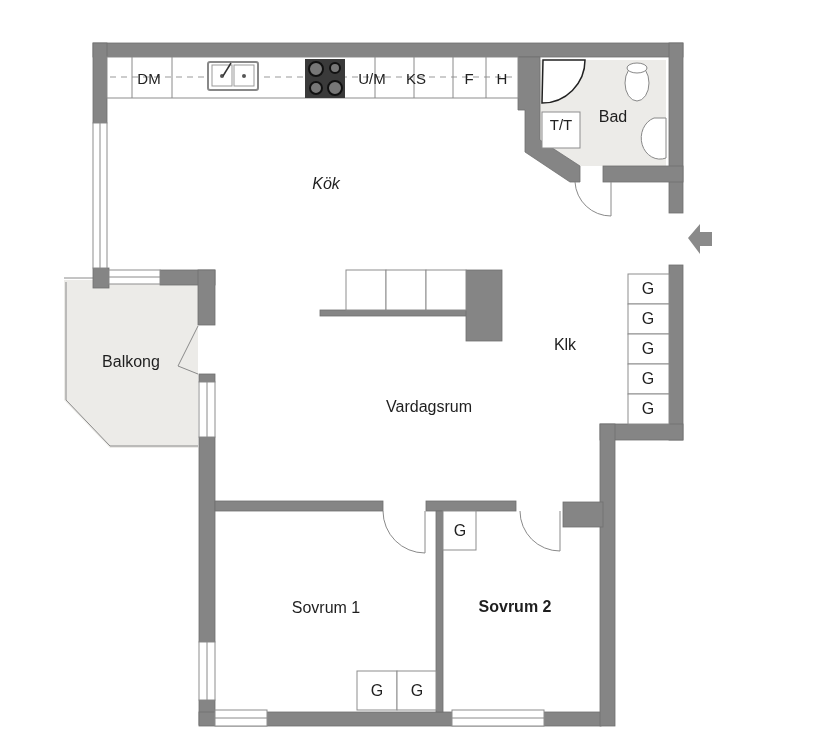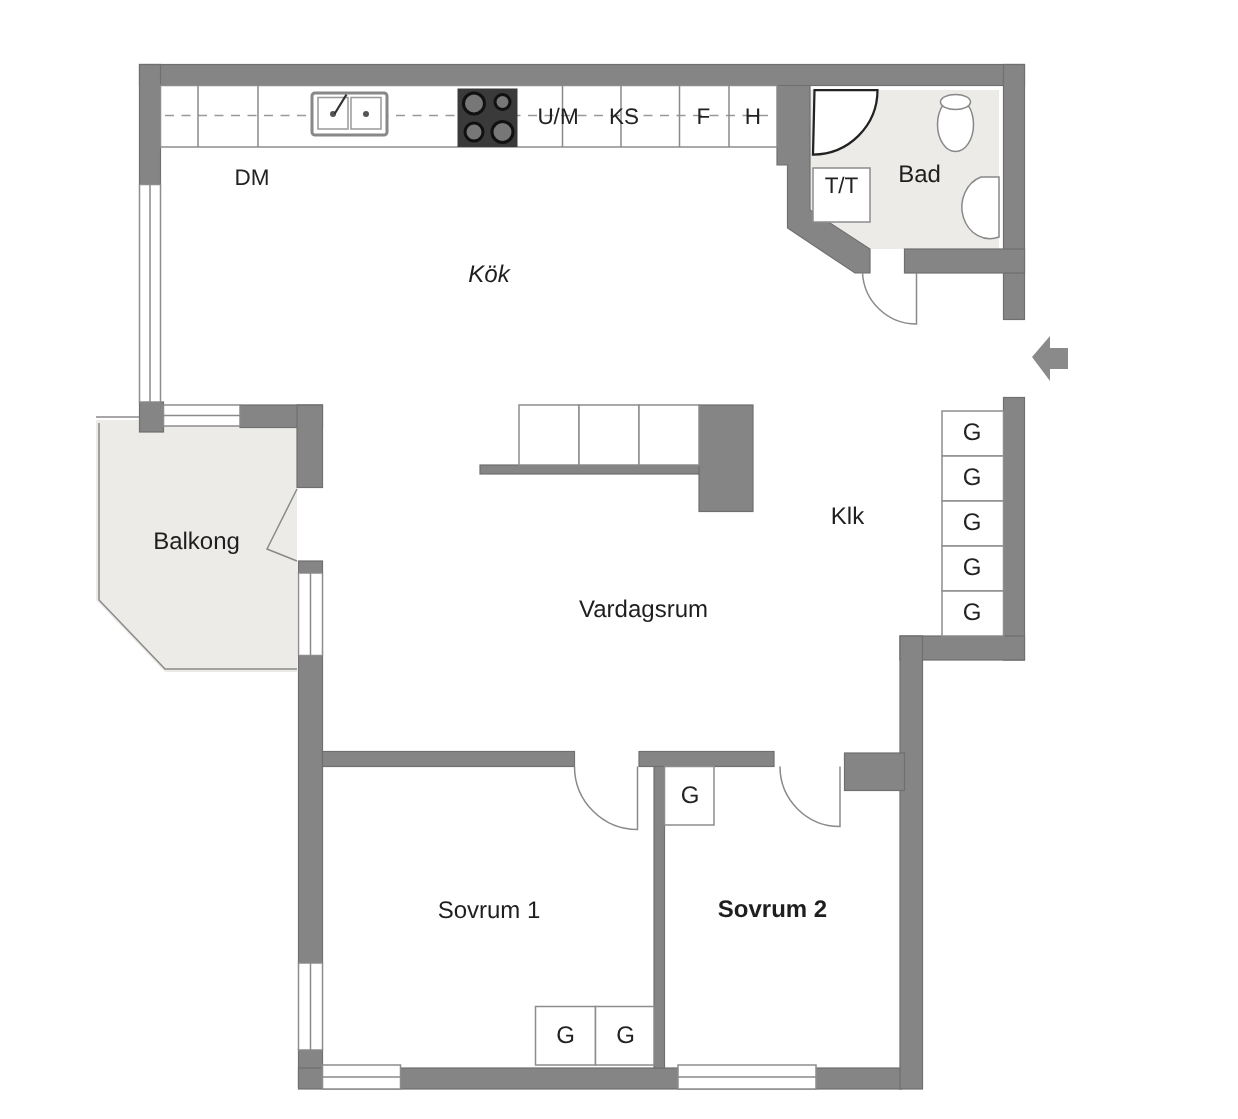--- a/index.html
+++ b/index.html
@@ -136,21 +136,21 @@
 </svg>
 
 <div class="label" style="left:326px;top:184px;font-style:italic;">Kök</div>
 <div class="label" style="left:613px;top:117px;">Bad</div>
 <div class="label" style="left:131px;top:362px;">Balkong</div>
 <div class="label" style="left:565px;top:345px;">Klk</div>
 <div class="label" style="left:405px;top:407px;margin-left:24px;">Vardagsrum</div>
 <div class="label" style="left:326px;top:608px;">Sovrum 1</div>
 <div class="label" style="left:515px;top:607px;font-weight:bold;">Sovrum 2</div>
 
-<div class="cab" style="left:168px;top:78px;margin-top:41px;">DM</div>
+<div class="cab" style="left:149px;top:78px;">DM</div>
 <div class="cab" style="left:372px;top:78px;">U/M</div>
 <div class="cab" style="left:416px;top:78px;">KS</div>
 <div class="cab" style="left:469px;top:78px;">F</div>
 <div class="cab" style="left:502px;top:78px;">H</div>
 <div class="cab" style="left:561px;top:124px;">T/T</div>
 
 <div class="gbox" style="left:648px;top:289px;">G</div>
 <div class="gbox" style="left:648px;top:319px;">G</div>
 <div class="gbox" style="left:648px;top:349px;">G</div>
 <div class="gbox" style="left:648px;top:379px;">G</div>

